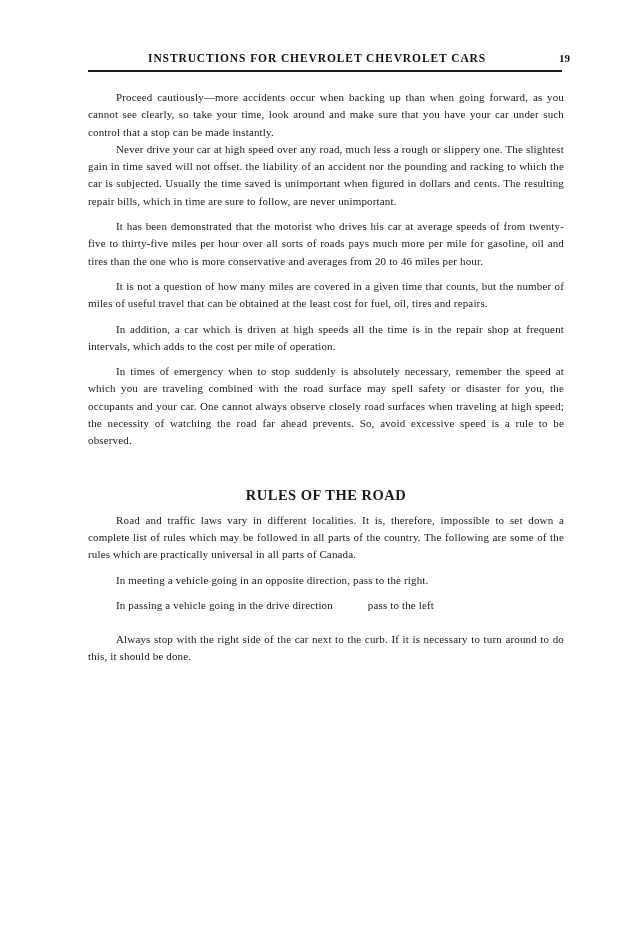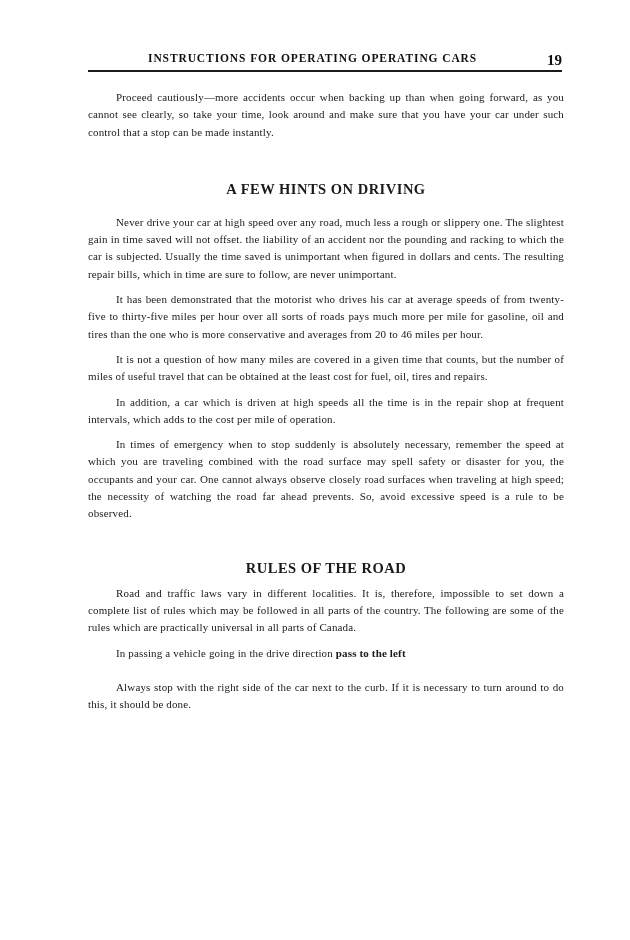--- a/index.html
+++ b/index.html
@@ -28,24 +28,24 @@
       top: 0;
       font-family: "Liberation Serif", "DejaVu Serif", serif;
       font-weight: bold;
       font-size: 11.5px;
       letter-spacing: 0.9px;
       color: #111;
       white-space: nowrap;
     }
     .page-number {
       position: absolute;
-      right: 8px;
+      right: 0;
       top: 0;
       font-weight: bold;
-      font-size: 15px;
+      font-size: 11px;
       color: #111;
     }
     .header-rule {
       position: absolute;
       left: 88px;
       top: 70px;
       width: 474px;
       height: 0;
       border-top: 2px solid #1a1a1a;
     }
@@ -67,39 +67,39 @@
     h2 {
       margin: 0;
       text-align: center;
       font-family: "Liberation Serif", "DejaVu Serif", serif;
       font-weight: bold;
       font-size: 14.5px;
       letter-spacing: 0.5px;
     }
     .h-hints { margin-top: 40px; margin-bottom: 16px; }
     .h-rules { margin-top: 37px; margin-bottom: 8px; }
-    .bold { font-weight: bold; }
+    .bold { font-weight: normal; margin-left: 32px; }
     .no-gap { margin-top: 17px; }
   </style>
 </head>
 <body>
 
 <div class="page-header">
-  <span class="running-title">INSTRUCTIONS FOR OPERATING OPERATING CARS</span>
+  <span class="running-title">INSTRUCTIONS FOR CHEVROLET CHEVROLET CARS</span>
   <span class="page-number">19</span>
 </div>
 <div class="header-rule"></div>
 
 <div class="content">
   <p>Proceed cautiously—more accidents occur when backing up than when going forward, as you cannot see clearly, so take your time, look around and make sure that you have your car under such control that a stop can be made instantly.</p>
 
-  <h2 class="h-hints">A FEW HINTS ON DRIVING</h2>
   <p>Never drive your car at high speed over any road, much less a rough or slippery one. The slightest gain in time saved will not offset. the liability of an accident nor the pounding and racking to which the car is subjected. Usually the time saved is unimportant when figured in dollars and cents. The resulting repair bills, which in time are sure to follow, are never unimportant.</p>
   <p class="para-gap">It has been demonstrated that the motorist who drives his car at average speeds of from twenty-five to thirty-five miles per hour over all sorts of roads pays much more per mile for gasoline, oil and tires than the one who is more conservative and averages from 20 to 46 miles per hour.</p>
   <p class="para-gap">It is not a question of how many miles are covered in a given time that counts, but the number of miles of useful travel that can be obtained at the least cost for fuel, oil, tires and repairs.</p>
   <p class="para-gap">In addition, a car which is driven at high speeds all the time is in the repair shop at frequent intervals, which adds to the cost per mile of operation.</p>
   <p class="para-gap">In times of emergency when to stop suddenly is absolutely necessary, remember the speed at which you are traveling combined with the road surface may spell safety or disaster for you, the occupants and your car. One cannot always observe closely road surfaces when traveling at high speed; the necessity of watching the road far ahead prevents. So, avoid excessive speed is a rule to be observed.</p>
 
   <h2 class="h-rules">RULES OF THE ROAD</h2>
   <p>Road and traffic laws vary in different localities. It is, therefore, impossible to set down a complete list of rules which may be followed in all parts of the country. The following are some of the rules which are practically universal in all parts of Canada.</p>
+  <p class="para-gap">In meeting a vehicle going in an opposite direction, pass to the right.</p>
   <p class="para-gap"><span>In passing a vehicle going in the drive direction </span><span class="bold">pass to the left</span></p>
   <p class="no-gap">Always stop with the right side of the car next to the curb. If it is necessary to turn around to do this, it should be done.</p>
 </div>
 
 </body></html>

